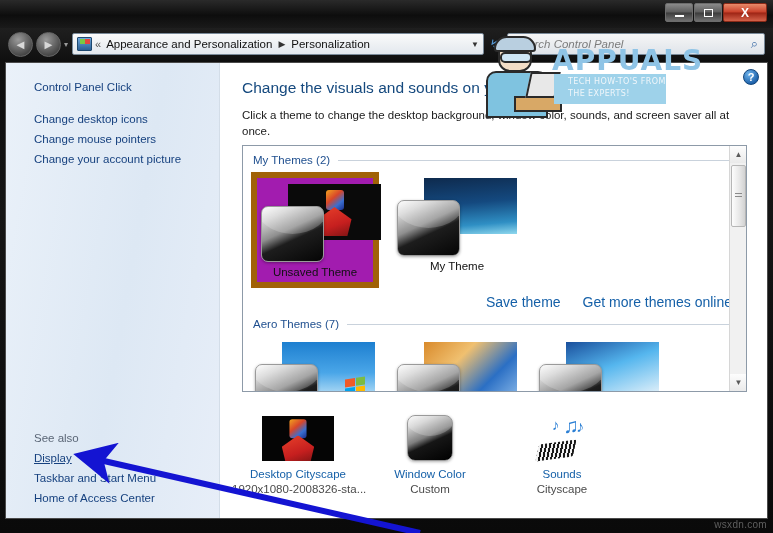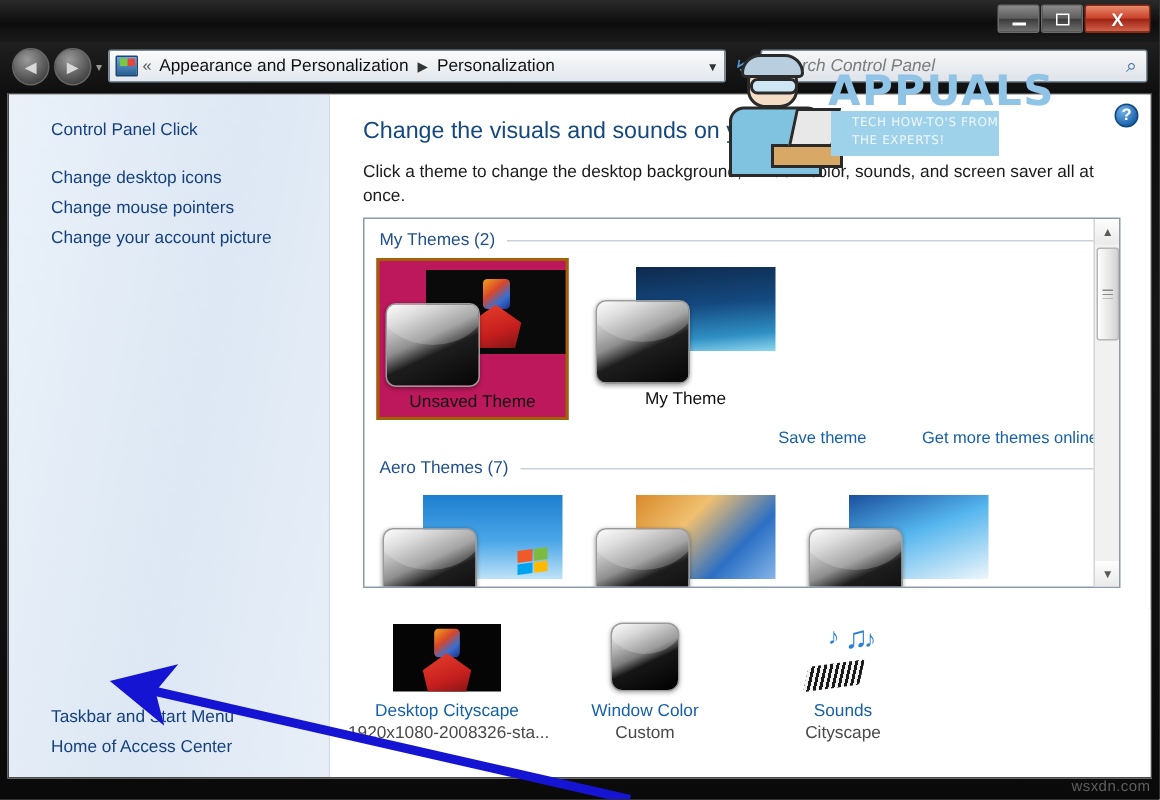--- a/index.html
+++ b/index.html
@@ -139,21 +139,21 @@
   }
   .group-title { color: #1f4f8f; font-size: 11.5px; white-space: nowrap; }
   .group-rule { flex: 1; height: 1px; background: #c9d2dc; margin-left: 8px; }
 
   .themerow { display: flex; padding: 6px 0 0 8px; gap: 14px; }
   .theme {
     width: 128px; padding: 6px 4px 4px 4px; text-align: center;
     position: relative;
   }
   .theme.selected {
-    background: #be185d; border: 2px solid #a16207;
+    background: #a21caf; border: 6px solid #a16207;
   }
   .thumbwrap { position: relative; width: 120px; height: 78px; margin: 0 auto; }
   .tbimg {
     position: absolute; right: 0; top: 0; width: 93px; height: 56px;
     background: #0a0a0a; overflow: hidden;
   }
   .tbimg.space {
     background: linear-gradient(175deg,#0e2a4d 0%,#14497f 45%,#2f8fc4 80%,#8fd8ee 100%);
   }
   .tbimg.win7 { background: linear-gradient(180deg,#1d7fd0 0%,#4aa6e8 55%,#bfe3f7 100%); }
@@ -195,21 +195,21 @@
     content:""; position:absolute; left:-10%; top:-55%; width:120%; height:105%;
     background: rgba(255,255,255,.20);
     border-radius: 50%;
   }
   .theme-label { font-size: 11.5px; color: #101010; margin-top: 4px; }
 
   .themelinks {
     display: flex; justify-content: flex-end; gap: 22px;
     padding: 6px 14px 0 0;
   }
-  .tlink { color: #1560a8; font-size: 11px; text-decoration: none; margin-left: 15px; }
+  .tlink { color: #1560a8; font-size: 14px; text-decoration: none; }
 
   .scrollbar {
     position: absolute; right: 0; top: 0; width: 17px; height: 100%;
     background: #f1f1f1; border-left: 1px solid #d6d6d6;
   }
   .sb-arrow {
     width: 17px; height: 17px; display: flex; align-items: center;
     justify-content: center; color: #5a5a5a; font-size: 8px;
     background: linear-gradient(180deg,#fdfdfd,#eaeaea);
   }
@@ -377,20 +377,22 @@
 
   <div class="client">
 
     <div class="sidebar">
       <a class="side-link head">Control Panel Click</a>
       <a class="side-link">Change desktop icons</a>
       <a class="side-link">Change mouse pointers</a>
       <a class="side-link">Change your account picture</a>
 
       <div class="seealso">
+        <div class="seealso-title">See also</div>
+        <a class="side-link active">Display</a>
         <a class="side-link">Taskbar and Start Menu</a>
         <a class="side-link">Home of Access Center</a>
       </div>
     </div>
 
     <div class="content">
       <div class="helpicon">?</div>
       <div class="c-title">Change the visuals and sounds on your computer</div>
       <div class="c-sub">Click a theme to change the desktop background, window color, sounds, and screen saver all at once.</div>
 

